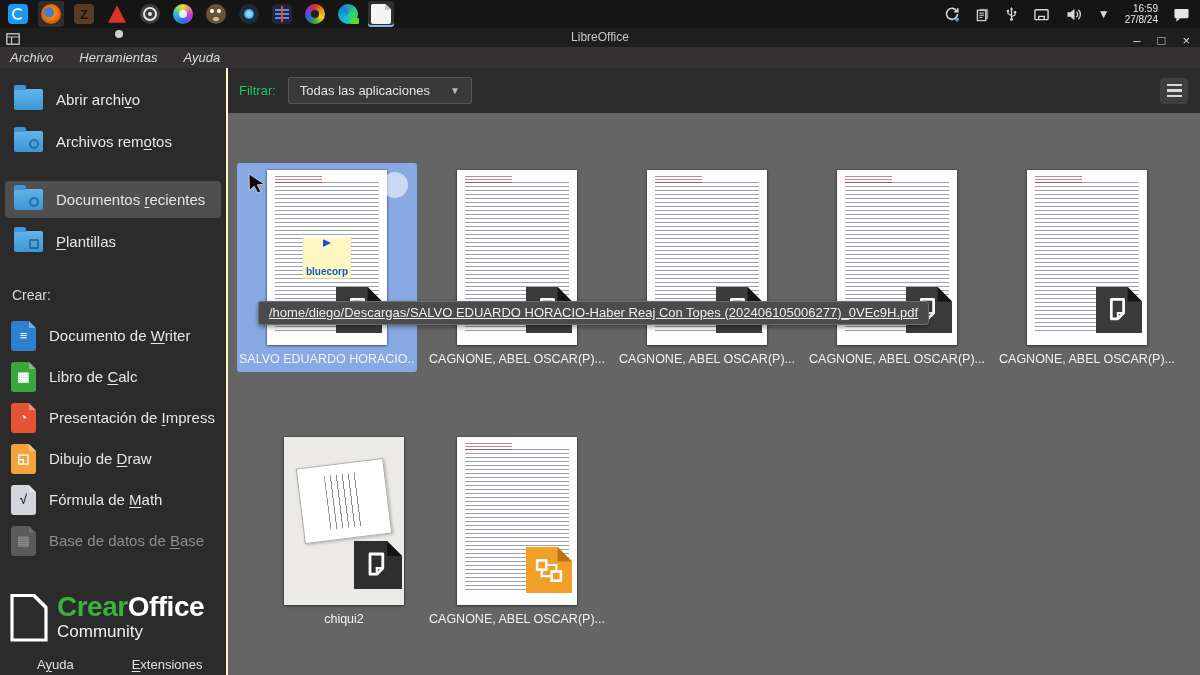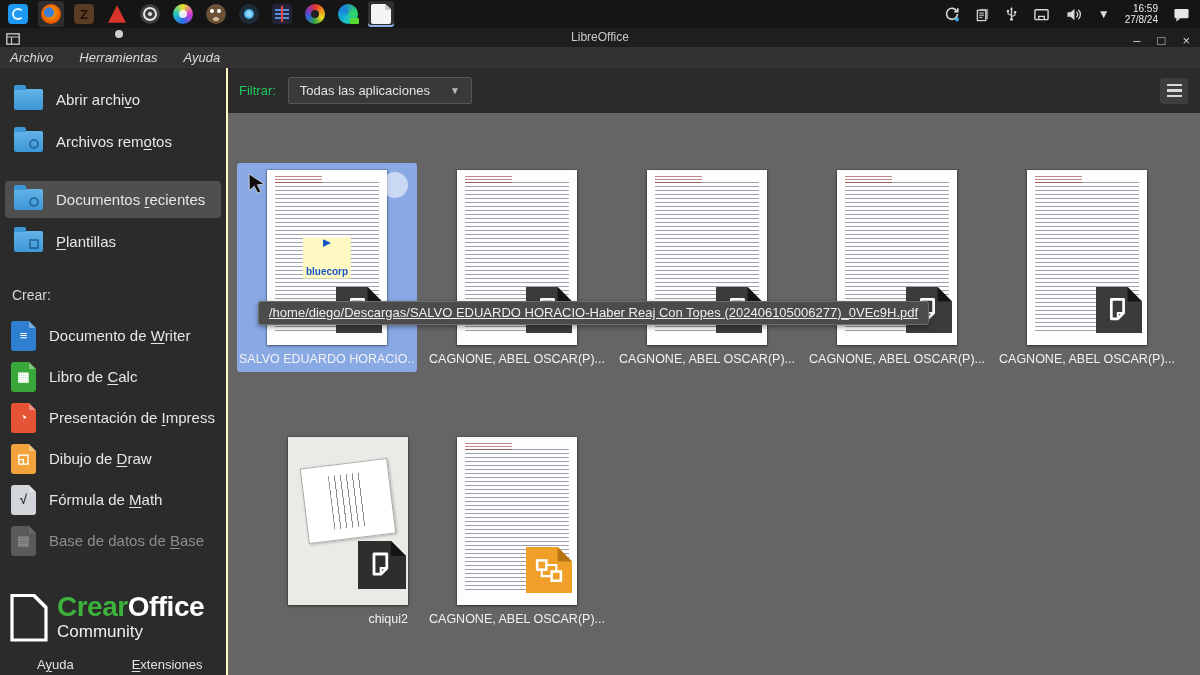--- a/index.html
+++ b/index.html
@@ -412,21 +412,21 @@
           <svg class="badge" viewBox="0 0 24 24" width="46" height="46">
             <path d="M0 0 H16.5 L24 7.5 V24 H0 Z" fill="#3b3b3b"></path>
               <path d="M16.5 0 L24 7.5 H16.5 Z" fill="#161616"></path>
             <path d="M8 6.5 H14.4 V13.6 L11.4 16.6 H8 Z" fill="none" stroke="#fff" stroke-width="1.4" stroke-linejoin="round"></path>
             <path d="M14.4 13.6 H11.4 V16.6" fill="none" stroke="#fff" stroke-width="1.1"></path>
           </svg>
         </div>
         <div class="caption">CAGNONE, ABEL OSCAR(P)...</div>
       </div>
 
-      <div class="cell r2" style="left:1px;top:317px;align-items:flex-end;">
+      <div class="cell r2" style="left:27px;top:317px;">
         <div class="page scan">
           <div class="card"></div>
           <svg class="badge" viewBox="0 0 24 24" width="48" height="48" style="right:2px;bottom:16px;">
             <path d="M0 0 H16.5 L24 7.5 V24 H0 Z" fill="#2e2e2e"></path>
               <path d="M16.5 0 L24 7.5 H16.5 Z" fill="#131313"></path>
             <path d="M8 6.5 H14.4 V13.6 L11.4 16.6 H8 Z" fill="none" stroke="#fff" stroke-width="1.4" stroke-linejoin="round"></path>
             <path d="M14.4 13.6 H11.4 V16.6" fill="none" stroke="#fff" stroke-width="1.1"></path>
           </svg>
         </div>
         <div class="caption">chiqui2</div>

